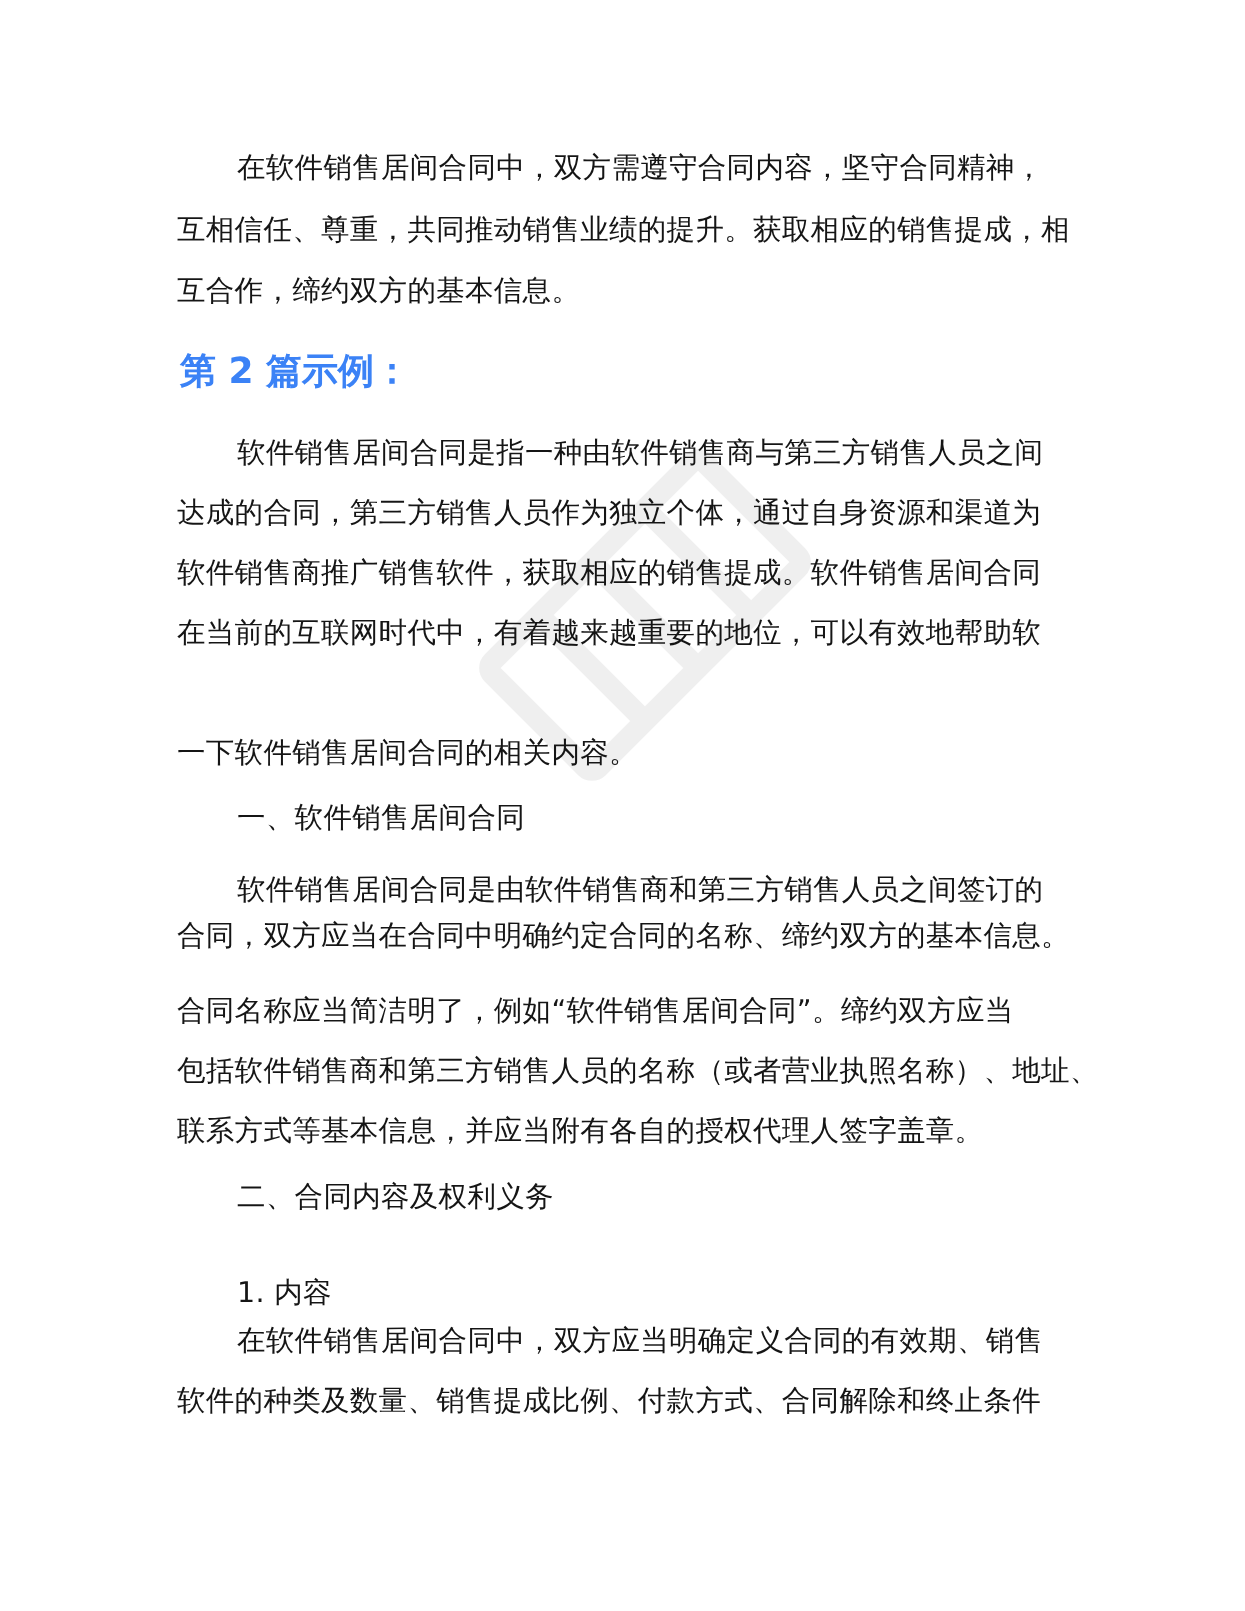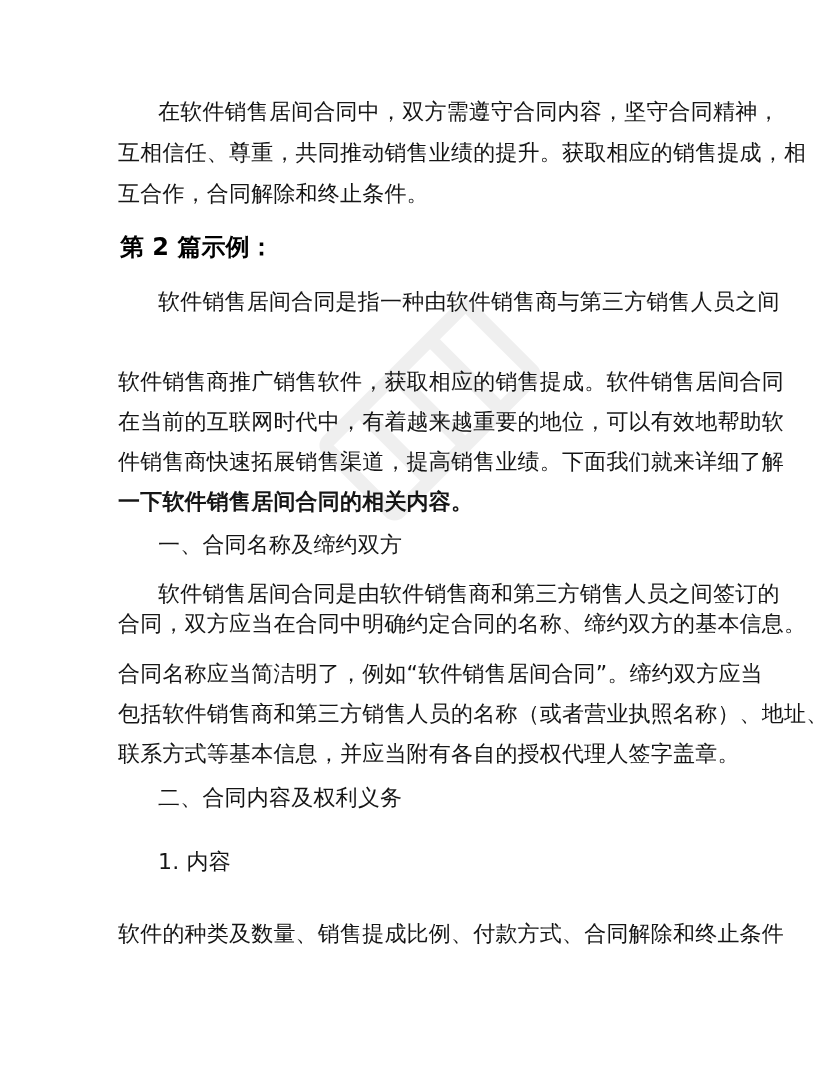--- a/index.html
+++ b/index.html
@@ -27,73 +27,74 @@
       left: 270px;
       top: 250px;
       width: 320px;
       height: 320px;
       pointer-events: none;
       opacity: 0.06;
     }
     .line {
       position: absolute;
       left: 118px;
-      font-size: 22px;
+      font-size: 19px;
       line-height: 24px;
       white-space: nowrap;
       letter-spacing: 0.2px;
       color: #151515;
     }
     .indent {
       left: 158px;
     }
     .heading {
       position: absolute;
       left: 120px;
       top: 232px;
       font-size: 24px;
       font-weight: bold;
       line-height: 30px;
-      color: #000000;
+      color: #3b82f6;
       white-space: nowrap;
     }
   </style>
 </head>
 <body>
 
 <div class="page">
 
   <svg class="watermark" viewBox="0 0 320 320">
     <g transform="rotate(-45 160 160)" fill="none" stroke="#000" stroke-width="14">
       <rect x="60" y="110" width="200" height="100" rx="6"></rect>
       <line x1="110" y1="110" x2="110" y2="210"></line>
       <line x1="160" y1="110" x2="160" y2="210"></line>
       <line x1="210" y1="110" x2="210" y2="210"></line>
     </g>
   </svg>
 
   <div class="line indent" style="top:100px;">在软件销售居间合同中，双方需遵守合同内容，坚守合同精神，</div>
   <div class="line" style="top:141px;">互相信任、尊重，共同推动销售业绩的提升。获取相应的销售提成，相</div>
-  <div class="line" style="top:182px;">互合作，合同解除和终止条件。</div>
+  <div class="line" style="top:182px;">互合作，缔约双方的基本信息。</div>
 
   <div class="heading">第 2 篇示例：</div>
 
   <div class="line indent" style="top:290px;text-align:right;">软件销售居间合同是指一种由软件销售商与第三方销售人员之间</div>
+  <div class="line" style="top:330px;">达成的合同，第三方销售人员作为独立个体，通过自身资源和渠道为</div>
   <div class="line" style="top:370px;">软件销售商推广销售软件，获取相应的销售提成。软件销售居间合同</div>
   <div class="line" style="top:410px;">在当前的互联网时代中，有着越来越重要的地位，可以有效地帮助软</div>
-  <div class="line" style="top:450px;">件销售商快速拓展销售渠道，提高销售业绩。下面我们就来详细了解</div>
-  <div class="line" style="top:490px;font-weight:bold;">一下软件销售居间合同的相关内容。</div>
+  <div class="line" style="top:490px;">一下软件销售居间合同的相关内容。</div>
 
-  <div class="line indent" style="top:533px;">一、合同名称及缔约双方</div>
+  <div class="line indent" style="top:533px;">一、软件销售居间合同</div>
 
   <div class="line indent" style="top:582px;font-family:Liberation Serif, serif;">软件销售居间合同是由软件销售商和第三方销售人员之间签订的</div>
   <div class="line" style="top:612px;">合同，双方应当在合同中明确约定合同的名称、缔约双方的基本信息。</div>
   <div class="line" style="top:662px;">合同名称应当简洁明了，例如“软件销售居间合同”。缔约双方应当</div>
   <div class="line" style="top:702px;">包括软件销售商和第三方销售人员的名称（或者营业执照名称）、地址、</div>
   <div class="line" style="top:742px;">联系方式等基本信息，并应当附有各自的授权代理人签字盖章。</div>
 
   <div class="line indent" style="top:786px;">二、合同内容及权利义务</div>
 
   <div class="line indent" style="top:834px;margin-top:16px;">1. 内容</div>
 
+  <div class="line indent" style="top:882px;">在软件销售居间合同中，双方应当明确定义合同的有效期、销售</div>
   <div class="line" style="top:922px;text-align:right;">软件的种类及数量、销售提成比例、付款方式、合同解除和终止条件</div>
 
 </div>
 
 </body></html>

